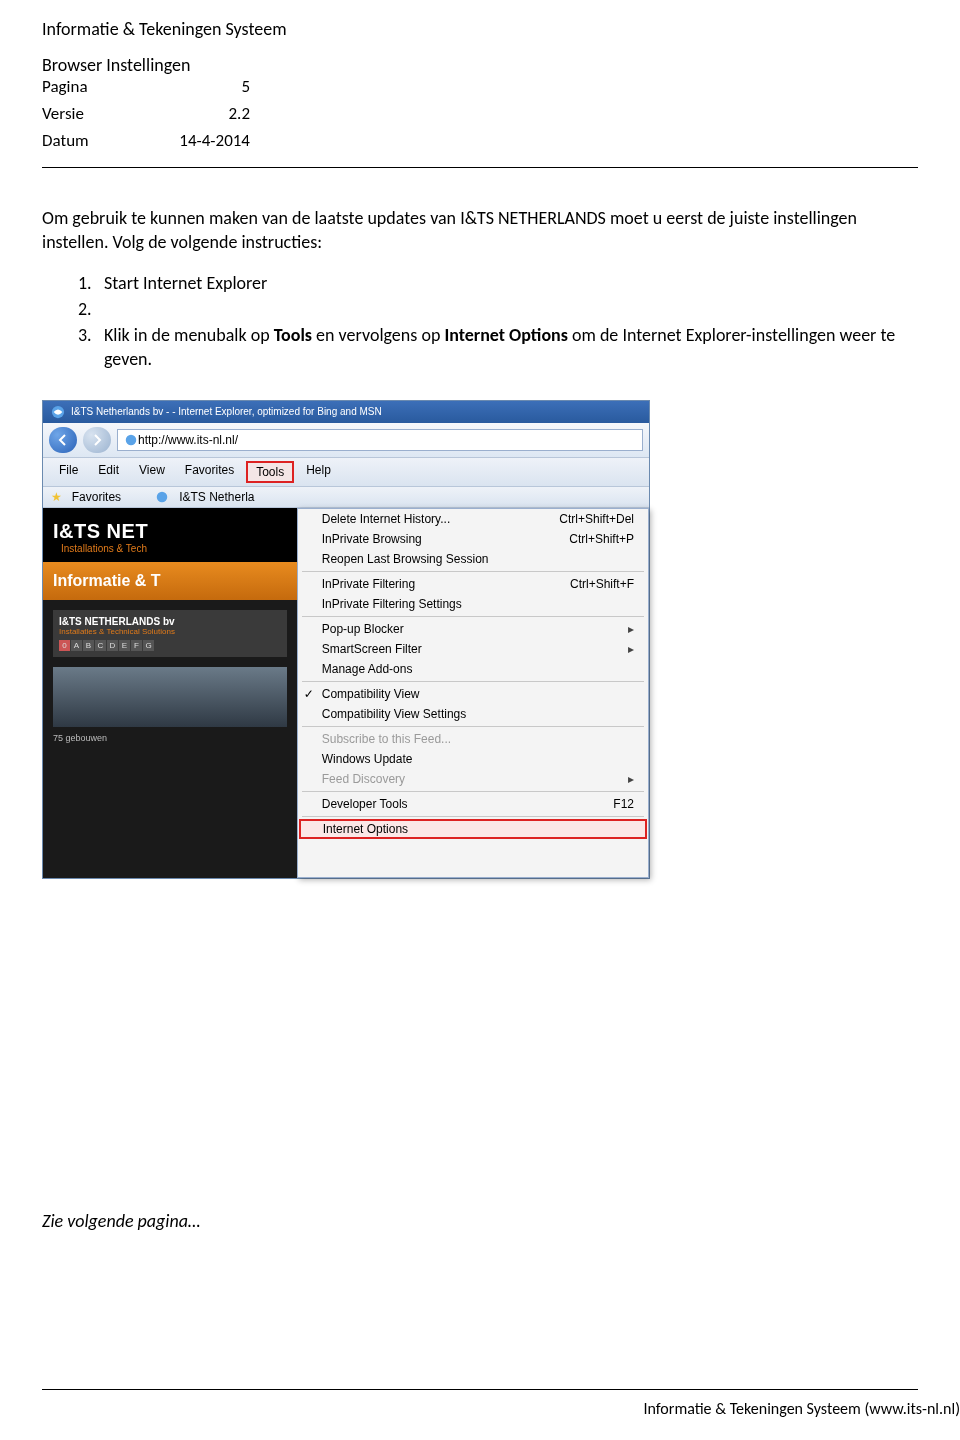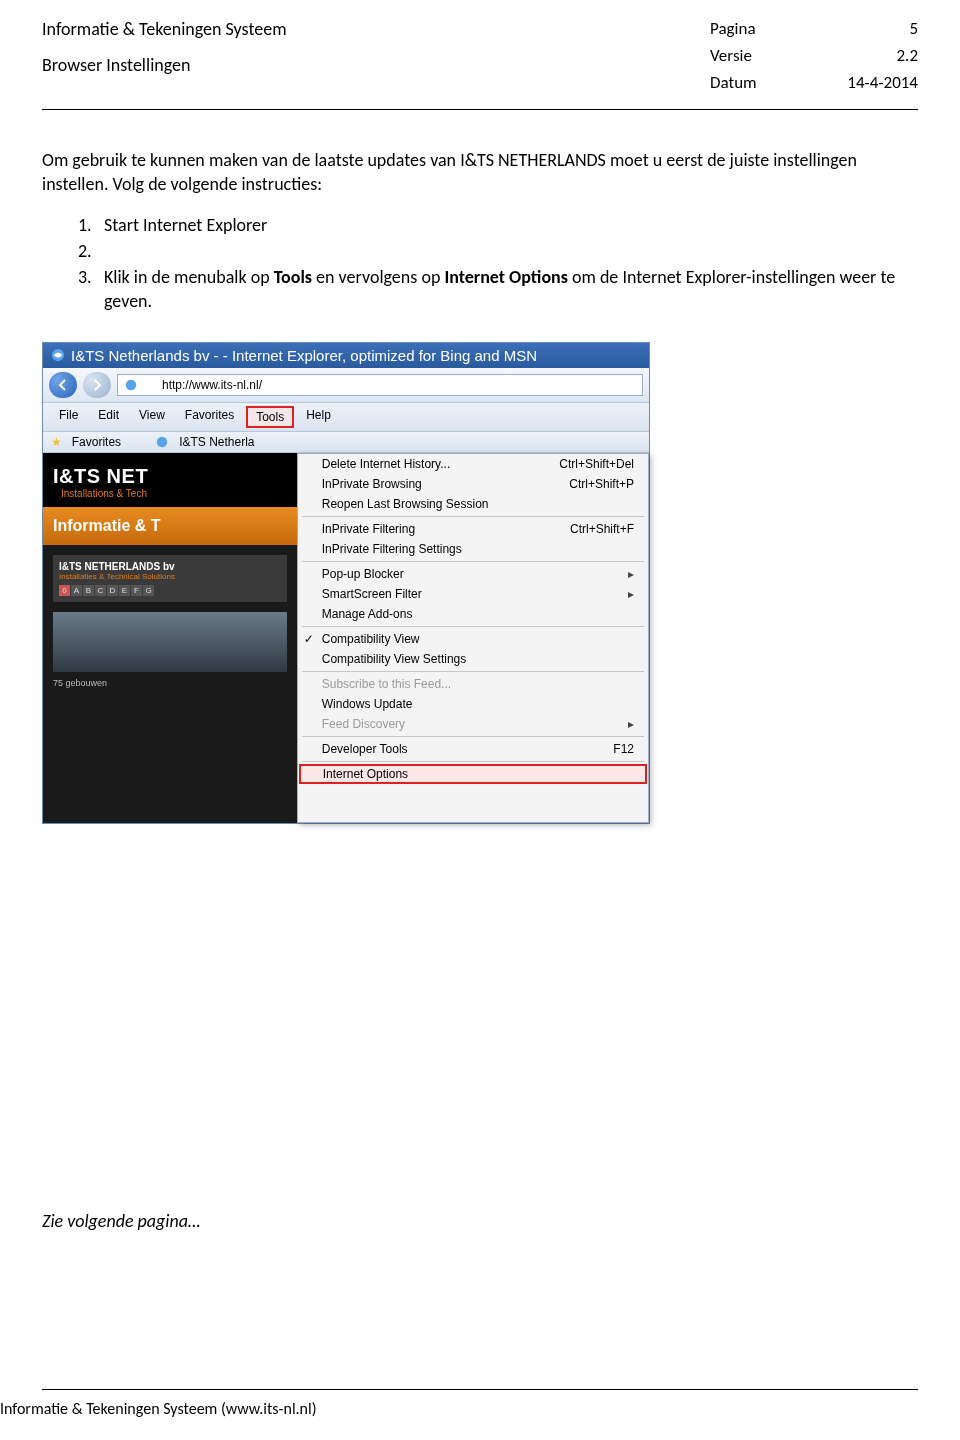--- a/index.html
+++ b/index.html
@@ -9,20 +9,21 @@
     background: #fff;
     font-family: Calibri, Arial, sans-serif;
     color: #000;
     position: relative;
   }
   .page-header {
     display: flex;
     justify-content: space-between;
     padding: 18px 42px 8px 42px;
     font-size: 18px;
+    flex-direction: column;
   }
   .hdr-left { display: flex; flex-direction: column; gap: 14px; }
   .hdr-right { display: flex; flex-direction: column; gap: 6px; font-size: 17px; }
   .hdr-row { display: flex; gap: 48px; }
   .hdr-lbl { width: 60px; }
   .hdr-val { width: 100px; text-align: right; }
   .header-rule {
     margin: 8px 42px 0 42px;
     border: none;
     border-top: 1.5px solid #000;
@@ -50,21 +51,21 @@
     margin: 28px 0 0 42px;
     border: 1px solid #6b8aaf;
     font-family: Tahoma, Arial, sans-serif;
     font-size: 12px;
     background: #e8eef7;
   }
   .ie-titlebar {
     background: linear-gradient(#3c6fb8, #295a9e);
     color: #fff;
     padding: 4px 8px;
-    font-size: 15px;
+    font-size: 10px;
     display: flex;
     align-items: center;
     gap: 6px;
   }
   .ie-ico { width:14px; height:14px; display:inline-block; }
   .ie-addr {
     background: linear-gradient(#f5f7fb, #dde7f3);
     padding: 4px 6px;
     display: flex;
     align-items: center;
@@ -78,21 +79,21 @@
   }
   .nav-back { background: radial-gradient(circle at 30% 30%, #6fa6e8, #2a62b8); }
   .nav-fwd  { background: radial-gradient(circle at 30% 30%, #d8e3f0, #9bb3d0); }
   .addr-field {
     flex: 1;
     background: #fff;
     border: 1px solid #9aafce;
     padding: 3px 6px;
     display: flex;
     align-items: center;
-    gap: 24px;
+    gap: 0;
   }
   .ie-menubar {
     background: linear-gradient(#eef2f8, #dae4f0);
     padding: 3px 8px;
     display: flex;
     gap: 4px;
     border-bottom: 1px solid #b8c6d9;
   }
   .ie-menubar .mitem { padding: 2px 8px; }
   .ie-menubar .mitem.sel { border: 2px solid #d22; background: #f4e6e6; }
@@ -174,21 +175,21 @@
     position: absolute;
     left: 42px; right: 42px;
     bottom: 50px;
     border: none;
     border-top: 1.5px solid #000;
   }
   .footer {
     position: absolute;
     bottom: 22px;
     width: 100%;
-    text-align: left;
+    text-align: right;
     font-size: 16px;
   }
 </style>
 </head>
 <body>
 
 <div class="page-header">
   <div class="hdr-left">
     <div>Informatie &amp; Tekeningen Systeem</div>
     <div>Browser Instellingen</div>

